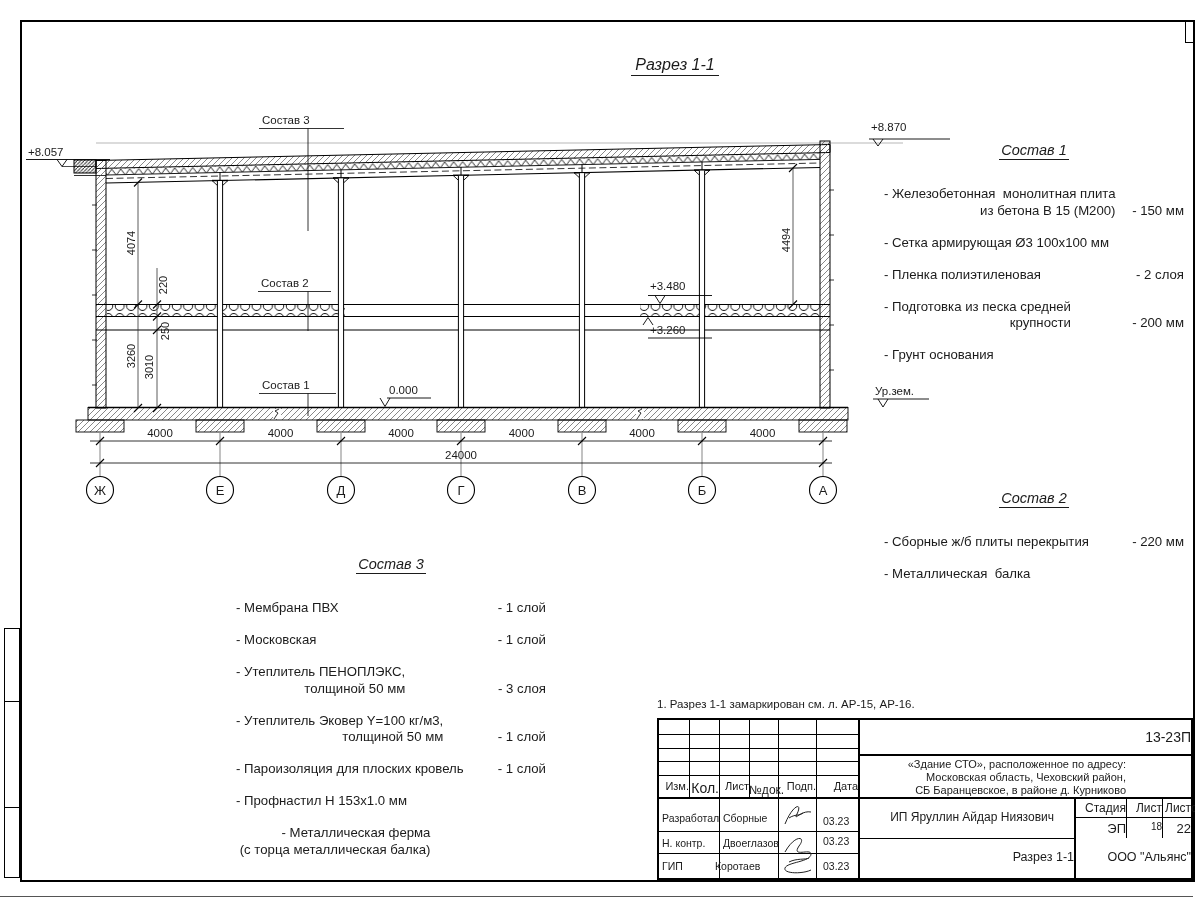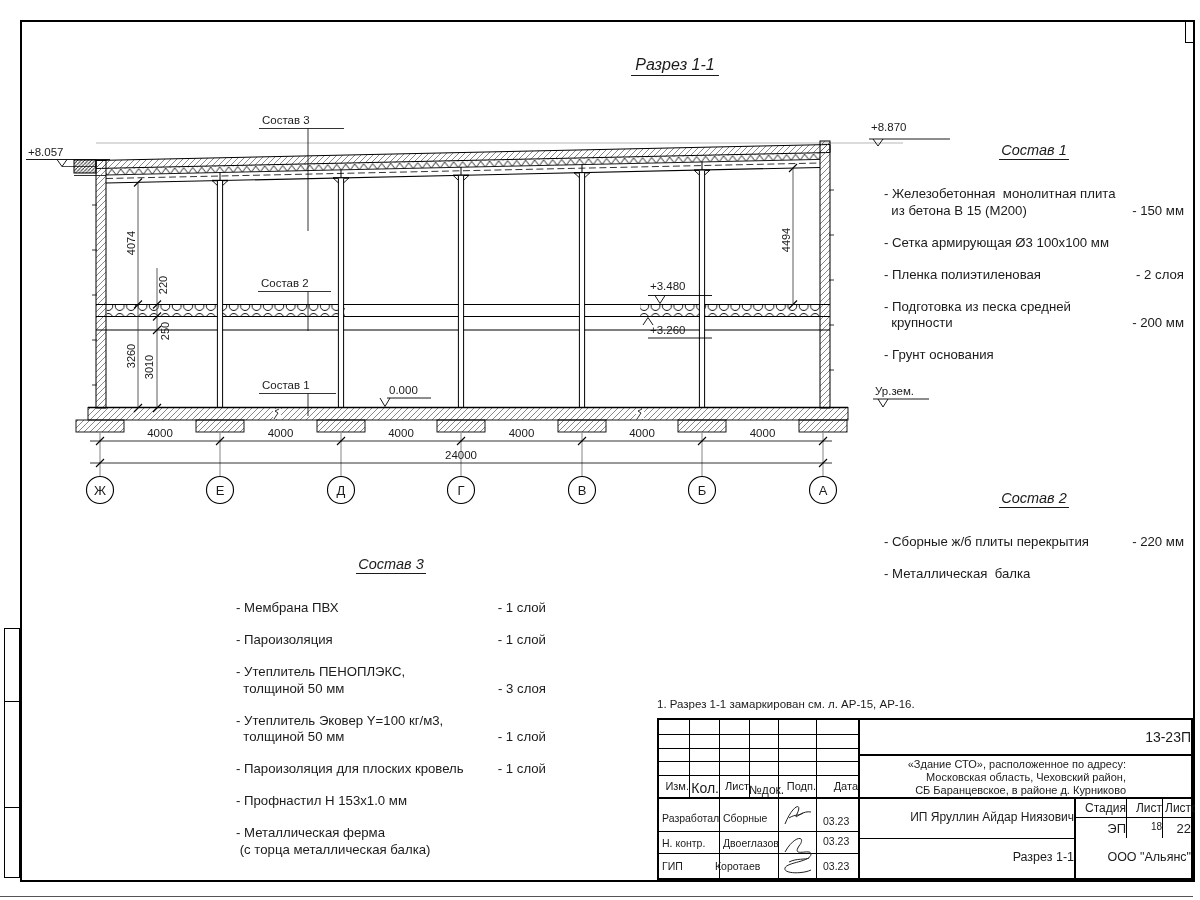--- a/index.html
+++ b/index.html
@@ -12,21 +12,21 @@
   #left-col{position:absolute;left:4px;top:628px;width:16px;height:250px;border:1px solid #000;box-sizing:border-box;}
   #left-col .cell-div{position:absolute;left:0;width:100%;height:1px;background:#000;}
   #main-title{position:absolute;left:595px;top:56px;width:160px;text-align:center;
     font-style:italic;font-size:16px;}
   #main-title span{display:inline-block;border-bottom:1px solid #1b1b1b;padding:0 4px 1px 4px;}
   .sostav-block{position:absolute;}
   .sostav-head{text-align:center;font-style:italic;font-size:14.5px;margin-bottom:26px;}
   .sostav-head span{display:inline-block;border-bottom:1px solid #1b1b1b;padding:0 2px 1px 2px;}
   .sostav-items{font-size:13.2px;line-height:1.28;}
   .s-item{display:flex;align-items:flex-end;margin-bottom:15px;}
-  .item-text{white-space:pre-wrap;}
+  .item-text{white-space:pre-wrap;text-align:right;}
   .item-val{margin-left:auto;white-space:nowrap;padding-left:8px;}
   #note{position:absolute;left:657px;top:698px;font-size:11.5px;}
   
   #tb{position:absolute;left:657px;top:718px;width:536px;height:162px;border:2px solid #000;box-sizing:border-box;}
   #tb .l{position:absolute;background:#000;}
   #tb .txt{position:absolute;font-size:11px;white-space:nowrap;}
   #tb .ctr{text-align:right;}
   .sig-svg{position:absolute;}
 </style>
 </head>
@@ -364,21 +364,21 @@
   <div class="sostav-block" style="left:236px;top:556px;width:310px;">
     <div class="sostav-head">
       <span>Состав 3</span>
     </div>
     <div class="sostav-items">
       <div class="s-item">
         <span class="item-text">- Мембрана ПВХ</span>
         <span class="item-val">- 1 слой</span>
       </div>
       <div class="s-item">
-        <span class="item-text">- Пароизоляция</span>
+        <span class="item-text">- Московская</span>
         <span class="item-val">- 1 слой</span>
       </div>
       <div class="s-item">
         <span class="item-text">- Утеплитель ПЕНОПЛЭКС,
   толщиной 50 мм</span>
         <span class="item-val">- 3 слоя</span>
       </div>
       <div class="s-item">
         <span class="item-text">- Утеплитель Эковер Y=100 кг/м3,
   толщиной 50 мм</span>
@@ -447,21 +447,21 @@
       <path d="M6,24 C14,4 24,2 18,14 C14,22 22,10 32,12 M10,18 C16,14 20,16 24,13" fill="none" stroke="#222" stroke-width="1"></path>
     </svg>
     <svg class="sig-svg" style="left:118px;top:112px" width="40" height="46">
       <path d="M8,20 C18,2 30,4 22,14 C14,26 34,16 34,22 C34,30 10,30 8,36 C6,42 26,42 34,38 M12,30 C20,26 28,28 32,26" fill="none" stroke="#222" stroke-width="1"></path>
     </svg>
 
     <div class="txt ctr" style="left:199px;top:9px;width:333px;font-size:14px">13-23П</div>
     <div class="txt ctr" style="left:199px;top:38px;width:268px;font-size:11px;white-space:pre-line;line-height:1.18">«Здание СТО», расположенное по адресу:
 Московская область, Чеховский район,
 СБ Баранцевское, в районе д. Курниково</div>
-    <div class="txt ctr" style="left:199px;top:90px;width:216px;font-size:12px">ИП Яруллин Айдар Ниязович</div>
+    <div class="txt ctr" style="left:199px;top:90px;width:196px;font-size:12px">ИП Яруллин Айдар Ниязович</div>
     <div class="txt ctr" style="left:199px;top:130px;width:216px;font-size:12.5px">Разрез 1-1</div>
     <div class="txt ctr" style="left:415px;top:81px;width:52px;font-size:12px">Стадия</div>
     <div class="txt ctr" style="left:467px;top:81px;width:36px;font-size:12px">Лист</div>
     <div class="txt" style="left:506px;top:81px;width:30px;font-size:12px;overflow:hidden">Листов</div>
     <div class="txt ctr" style="left:415px;top:101px;width:52px;font-size:13px">ЭП</div>
     <div class="txt ctr" style="left:467px;top:101px;width:36px;font-size:10px">18</div>
     <div class="txt ctr" style="left:503px;top:101px;width:29px;font-size:13px">22</div>
     <div class="txt ctr" style="left:415px;top:130px;width:117px;font-size:12.5px">ООО "Альянс"</div>
   </div>
 

